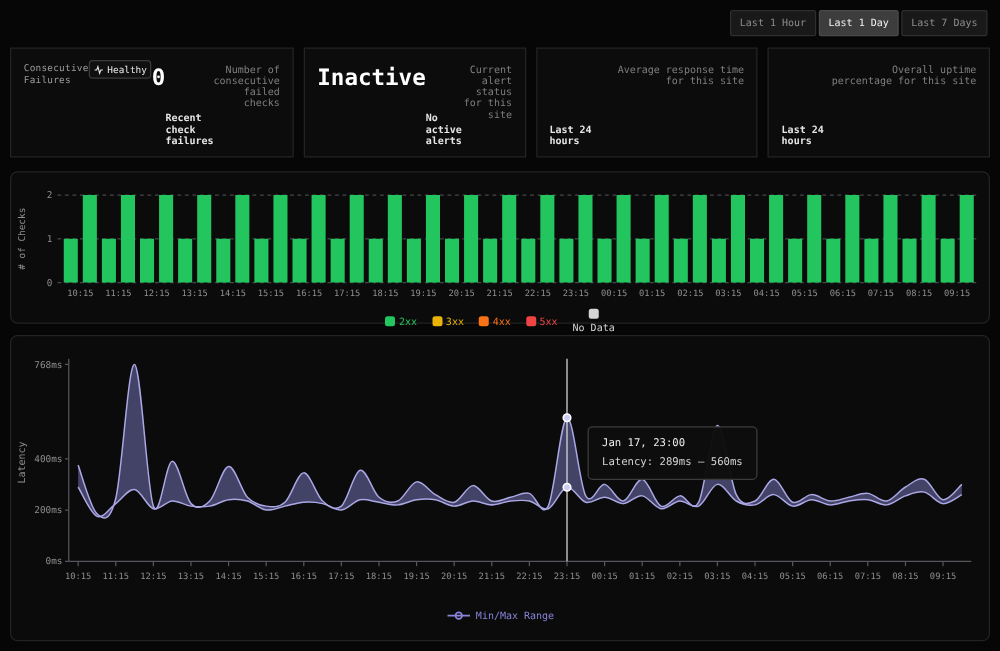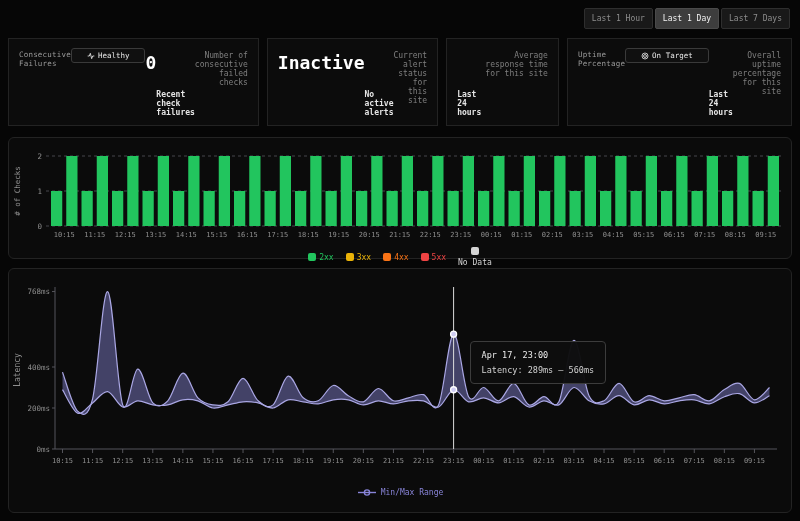--- a/index.html
+++ b/index.html
@@ -13,21 +13,21 @@
     color:#8d8d8d; border:1px solid #2e2e2e; border-radius:2px; cursor:pointer; }
   .range-btn.active { background:#3d3d3d; color:#f2f2f2; border-color:#4a4a4a; }
 
   
   .cards { position:absolute; left:8px; right:8px; top:38px; height:88px; display:flex; gap:8px; }
   .card { flex:1; background:#0c0c0c; border:1px solid #232323; border-radius:0;
     padding:9px 10px 8px 10px; display:flex; flex-direction:row; }
   .card-head { display:flex; justify-content:space-between; align-items:flex-start; }
   .card-title { font-size:7.5px; color:#9b9b9b; letter-spacing:.2px; padding-top:2px; }
   .badge { display:inline-flex; align-items:center; gap:3px; border:1px solid #3a3a3a;
-    border-radius:3px; padding:2px 15px; font-size:7.5px; color:#e8e8e8; background:#101010;
+    border-radius:3px; padding:2px 3px; font-size:7.5px; color:#e8e8e8; background:#101010;
     white-space:nowrap; }
   .badge svg { display:block; }
   .card-value { font-size:18px; font-weight:bold; color:#ffffff; margin-top:4px; }
   .card-sub { font-size:8px; font-weight:bold; color:#e6e6e6; margin-top:auto; }
   .card-desc { font-size:8px; color:#7f7f7f; margin-top:3px;text-align:right; }
 
   
   .panel { position:absolute; left:8px; right:8px; background:#0b0b0b;
     border:1px solid #232323; border-radius:6px; }
   .panel-bars { top:137px; height:122px; padding-top:6px; }
@@ -79,31 +79,20 @@
       <div class="card-sub">No active alerts</div>
       <div class="card-desc">Current alert status for this site</div>
     </div>
 
     <div class="card">
       <div class="card-sub">Last 24 hours</div>
       <div class="card-desc">Average response time for this site</div>
     </div>
 
     <div class="card">
-      <div class="card-head">
-        <span class="card-title">Uptime Percentage</span>
-        <span class="badge">
-          <svg width="8" height="8" viewBox="0 0 24 24">
-            <circle cx="12" cy="12" r="9" fill="none" stroke="#e8e8e8" stroke-width="2.4"></circle>
-            <circle cx="12" cy="12" r="4.5" fill="none" stroke="#e8e8e8" stroke-width="2.4"></circle>
-            <circle cx="12" cy="12" r="1.4" fill="#e8e8e8"></circle>
-          </svg>
-          <span>On Target</span>
-        </span>
-      </div>
       <div class="card-sub">Last 24 hours</div>
       <div class="card-desc">Overall uptime percentage for this site</div>
     </div>
 
   </div>
 
   <div class="panel panel-bars">
     <svg id="bars-svg" width="780" height="98">
         <line x1="37" y1="82" x2="772" y2="82" stroke="#4d4d54" stroke-width="1" stroke-dasharray="3 3" opacity="0.9"></line>
         <line x1="37" y1="47" x2="772" y2="47" stroke="#4d4d54" stroke-width="1" stroke-dasharray="3 3" opacity="0.9"></line>
@@ -271,21 +260,21 @@
         <line x1="745.4375" y1="174" x2="745.4375" y2="178" stroke="#55555c"></line>
         <text x="745.4375" y="188" text-anchor="middle" fill="#8f8f8f" font-size="7">09:15</text>
         <path d="M53.5,97.1C56.0,103.6 63.5,131.6 68.6,136.1C73.6,140.5 78.6,143.7 83.6,123.8C88.6,103.9 93.6,15.5 98.6,16.6C103.7,17.6 108.7,117.0 113.7,129.9C118.7,142.8 123.7,94.4 128.7,94.1C133.7,93.7 138.8,122.6 143.8,127.9C148.8,133.2 153.8,130.8 158.8,125.8C163.8,120.9 168.8,98.7 173.9,98.2C178.9,97.6 183.9,117.5 188.9,122.8C193.9,128.0 198.9,129.2 203.9,129.9C209.0,130.6 214.0,131.3 219.0,126.8C224.0,122.4 229.0,103.4 234.0,103.3C239.0,103.1 244.0,121.4 249.1,125.8C254.1,130.3 259.1,134.0 264.1,129.9C269.1,125.8 274.1,102.4 279.1,101.2C284.2,100.0 289.2,118.7 294.2,122.8C299.2,126.8 304.2,127.9 309.2,125.8C314.2,123.8 319.3,111.3 324.3,110.5C329.3,109.6 334.3,118.0 339.3,120.7C344.3,123.4 349.3,128.0 354.4,126.8C359.4,125.7 364.4,113.7 369.4,113.5C374.4,113.4 379.4,124.3 384.4,125.8C389.5,127.4 394.5,123.8 399.5,122.8C404.5,121.7 409.5,118.5 414.5,119.7C419.5,120.9 424.5,140.0 429.6,129.9C434.6,119.8 439.6,60.6 444.6,59.2C449.6,57.8 454.6,112.8 459.6,121.7C464.7,130.6 469.7,111.8 474.7,112.5C479.7,113.2 484.7,126.5 489.7,125.8C494.7,125.1 499.8,107.7 504.8,108.4C509.8,109.1 514.8,127.7 519.8,129.9C524.8,132.1 529.8,122.2 534.9,121.7C539.9,121.2 544.9,136.2 549.9,126.8C554.9,117.5 559.9,66.4 564.9,65.4C570.0,64.3 575.0,110.6 580.0,120.7C585.0,130.8 590.0,127.9 595.0,125.8C600.0,123.8 605.0,108.2 610.1,108.4C615.1,108.6 620.1,124.8 625.1,126.8C630.1,128.9 635.1,120.9 640.1,120.7C645.2,120.5 650.2,125.5 655.2,125.8C660.2,126.2 665.2,123.8 670.2,122.8C675.2,121.7 680.3,119.2 685.3,119.7C690.3,120.2 695.3,126.7 700.3,125.8C705.3,125.0 710.3,117.5 715.4,114.6C720.4,111.6 725.4,106.7 730.4,108.4C735.4,110.1 740.4,124.1 745.4,124.8C750.5,125.5 758.0,114.5 760.5,112.5L760.5,120.7C758.0,121.9 750.5,128.2 745.4,127.9C740.4,127.5 735.4,119.7 730.4,118.7C725.4,117.6 720.4,120.0 715.4,121.7C710.3,123.4 705.3,128.4 700.3,128.9C695.3,129.4 690.3,125.3 685.3,124.8C680.3,124.3 675.2,125.1 670.2,125.8C665.2,126.5 660.2,129.1 655.2,128.9C650.2,128.7 645.2,124.6 640.1,124.8C635.1,125.0 630.1,130.6 625.1,129.9C620.1,129.2 615.1,120.9 610.1,120.7C605.0,120.5 600.0,128.0 595.0,128.9C590.0,129.8 585.0,128.6 580.0,125.8C575.0,123.1 570.0,111.8 564.9,112.5C559.9,113.2 554.9,127.7 549.9,129.9C544.9,132.1 539.9,125.5 534.9,125.8C529.8,126.2 524.8,132.7 519.8,132.0C514.8,131.3 509.8,122.4 504.8,121.7C499.8,121.0 494.7,127.7 489.7,127.9C484.7,128.0 479.7,122.9 474.7,122.8C469.7,122.6 464.7,128.2 459.6,126.8C454.6,125.5 449.6,113.9 444.6,114.8C439.6,115.6 434.6,130.1 429.6,132.0C424.5,133.8 419.5,126.8 414.5,125.8C409.5,124.8 404.5,125.3 399.5,125.8C394.5,126.3 389.5,128.9 384.4,128.9C379.4,128.9 374.4,125.7 369.4,125.8C364.4,126.0 359.4,130.1 354.4,129.9C349.3,129.8 344.3,125.7 339.3,124.8C334.3,123.9 329.3,124.1 324.3,124.8C319.3,125.5 314.2,128.6 309.2,128.9C304.2,129.2 299.2,127.5 294.2,126.8C289.2,126.2 284.2,123.8 279.1,124.8C274.1,125.8 269.1,132.5 264.1,133.0C259.1,133.5 254.1,128.9 249.1,127.9C244.0,126.8 239.0,126.5 234.0,126.8C229.0,127.2 224.0,128.9 219.0,129.9C214.0,131.0 209.0,133.7 203.9,133.0C198.9,132.3 193.9,127.2 188.9,125.8C183.9,124.5 178.9,124.1 173.9,124.8C168.8,125.5 163.8,129.1 158.8,129.9C153.8,130.8 148.8,130.6 143.8,129.9C138.8,129.2 133.7,125.5 128.7,125.8C123.7,126.2 118.7,133.5 113.7,132.0C108.7,130.4 103.7,117.3 98.6,116.6C93.6,115.9 88.6,124.3 83.6,127.9C78.6,131.5 73.6,140.3 68.6,138.1C63.5,135.9 56.0,118.5 53.5,114.6Z" fill="rgba(136,132,216,0.45)" stroke="none"></path>
         <path d="M53.5,97.1C56.0,103.6 63.5,131.6 68.6,136.1C73.6,140.5 78.6,143.7 83.6,123.8C88.6,103.9 93.6,15.5 98.6,16.6C103.7,17.6 108.7,117.0 113.7,129.9C118.7,142.8 123.7,94.4 128.7,94.1C133.7,93.7 138.8,122.6 143.8,127.9C148.8,133.2 153.8,130.8 158.8,125.8C163.8,120.9 168.8,98.7 173.9,98.2C178.9,97.6 183.9,117.5 188.9,122.8C193.9,128.0 198.9,129.2 203.9,129.9C209.0,130.6 214.0,131.3 219.0,126.8C224.0,122.4 229.0,103.4 234.0,103.3C239.0,103.1 244.0,121.4 249.1,125.8C254.1,130.3 259.1,134.0 264.1,129.9C269.1,125.8 274.1,102.4 279.1,101.2C284.2,100.0 289.2,118.7 294.2,122.8C299.2,126.8 304.2,127.9 309.2,125.8C314.2,123.8 319.3,111.3 324.3,110.5C329.3,109.6 334.3,118.0 339.3,120.7C344.3,123.4 349.3,128.0 354.4,126.8C359.4,125.7 364.4,113.7 369.4,113.5C374.4,113.4 379.4,124.3 384.4,125.8C389.5,127.4 394.5,123.8 399.5,122.8C404.5,121.7 409.5,118.5 414.5,119.7C419.5,120.9 424.5,140.0 429.6,129.9C434.6,119.8 439.6,60.6 444.6,59.2C449.6,57.8 454.6,112.8 459.6,121.7C464.7,130.6 469.7,111.8 474.7,112.5C479.7,113.2 484.7,126.5 489.7,125.8C494.7,125.1 499.8,107.7 504.8,108.4C509.8,109.1 514.8,127.7 519.8,129.9C524.8,132.1 529.8,122.2 534.9,121.7C539.9,121.2 544.9,136.2 549.9,126.8C554.9,117.5 559.9,66.4 564.9,65.4C570.0,64.3 575.0,110.6 580.0,120.7C585.0,130.8 590.0,127.9 595.0,125.8C600.0,123.8 605.0,108.2 610.1,108.4C615.1,108.6 620.1,124.8 625.1,126.8C630.1,128.9 635.1,120.9 640.1,120.7C645.2,120.5 650.2,125.5 655.2,125.8C660.2,126.2 665.2,123.8 670.2,122.8C675.2,121.7 680.3,119.2 685.3,119.7C690.3,120.2 695.3,126.7 700.3,125.8C705.3,125.0 710.3,117.5 715.4,114.6C720.4,111.6 725.4,106.7 730.4,108.4C735.4,110.1 740.4,124.1 745.4,124.8C750.5,125.5 758.0,114.5 760.5,112.5" fill="none" stroke="#aaa7e4" stroke-width="1.2"></path>
         <path d="M53.5,114.6C56.0,118.5 63.5,135.9 68.6,138.1C73.6,140.3 78.6,131.5 83.6,127.9C88.6,124.3 93.6,115.9 98.6,116.6C103.7,117.3 108.7,130.4 113.7,132.0C118.7,133.5 123.7,126.2 128.7,125.8C133.7,125.5 138.8,129.2 143.8,129.9C148.8,130.6 153.8,130.8 158.8,129.9C163.8,129.1 168.8,125.5 173.9,124.8C178.9,124.1 183.9,124.5 188.9,125.8C193.9,127.2 198.9,132.3 203.9,133.0C209.0,133.7 214.0,131.0 219.0,129.9C224.0,128.9 229.0,127.2 234.0,126.8C239.0,126.5 244.0,126.8 249.1,127.9C254.1,128.9 259.1,133.5 264.1,133.0C269.1,132.5 274.1,125.8 279.1,124.8C284.2,123.8 289.2,126.2 294.2,126.8C299.2,127.5 304.2,129.2 309.2,128.9C314.2,128.6 319.3,125.5 324.3,124.8C329.3,124.1 334.3,123.9 339.3,124.8C344.3,125.7 349.3,129.8 354.4,129.9C359.4,130.1 364.4,126.0 369.4,125.8C374.4,125.7 379.4,128.9 384.4,128.9C389.5,128.9 394.5,126.3 399.5,125.8C404.5,125.3 409.5,124.8 414.5,125.8C419.5,126.8 424.5,133.8 429.6,132.0C434.6,130.1 439.6,115.6 444.6,114.8C449.6,113.9 454.6,125.5 459.6,126.8C464.7,128.2 469.7,122.6 474.7,122.8C479.7,122.9 484.7,128.0 489.7,127.9C494.7,127.7 499.8,121.0 504.8,121.7C509.8,122.4 514.8,131.3 519.8,132.0C524.8,132.7 529.8,126.2 534.9,125.8C539.9,125.5 544.9,132.1 549.9,129.9C554.9,127.7 559.9,113.2 564.9,112.5C570.0,111.8 575.0,123.1 580.0,125.8C585.0,128.6 590.0,129.8 595.0,128.9C600.0,128.0 605.0,120.5 610.1,120.7C615.1,120.9 620.1,129.2 625.1,129.9C630.1,130.6 635.1,125.0 640.1,124.8C645.2,124.6 650.2,128.7 655.2,128.9C660.2,129.1 665.2,126.5 670.2,125.8C675.2,125.1 680.3,124.3 685.3,124.8C690.3,125.3 695.3,129.4 700.3,128.9C705.3,128.4 710.3,123.4 715.4,121.7C720.4,120.0 725.4,117.6 730.4,118.7C735.4,119.7 740.4,127.5 745.4,127.9C750.5,128.2 758.0,121.9 760.5,120.7" fill="none" stroke="#aaa7e4" stroke-width="1.2"></path>
         <line x1="444.6041666666667" y1="12" x2="444.6041666666667" y2="174" stroke="#dcdcdc" stroke-width="1"></line>
         <circle cx="444.6041666666667" cy="59.2" r="3" fill="#ceccf2" stroke="#ffffff" stroke-width="1.3"></circle>
         <circle cx="444.6041666666667" cy="114.755" r="3" fill="#ceccf2" stroke="#ffffff" stroke-width="1.3"></circle>
       </svg>
     <div class="tooltip" id="latency-tooltip" style="left: 460.604px; top: 72px;">
-      <div class="tooltip-title">Apr 17, 23:00</div>
+      <div class="tooltip-title">Jan 17, 23:00</div>
       <div class="tooltip-line">Latency: 289ms – 560ms</div>
     </div>
     <div class="legend legend-latency">
       <svg width="20" height="9">
         <line x1="1" y1="4.5" x2="19" y2="4.5" stroke="#8884d8" stroke-width="1.4"></line>
         <circle cx="10" cy="4.5" r="2.6" fill="none" stroke="#8884d8" stroke-width="1.4"></circle>
       </svg>
       <span id="latency-legend-label" style="color: rgb(136, 132, 216);">Min/Max Range</span>
     </div>
   </div>

